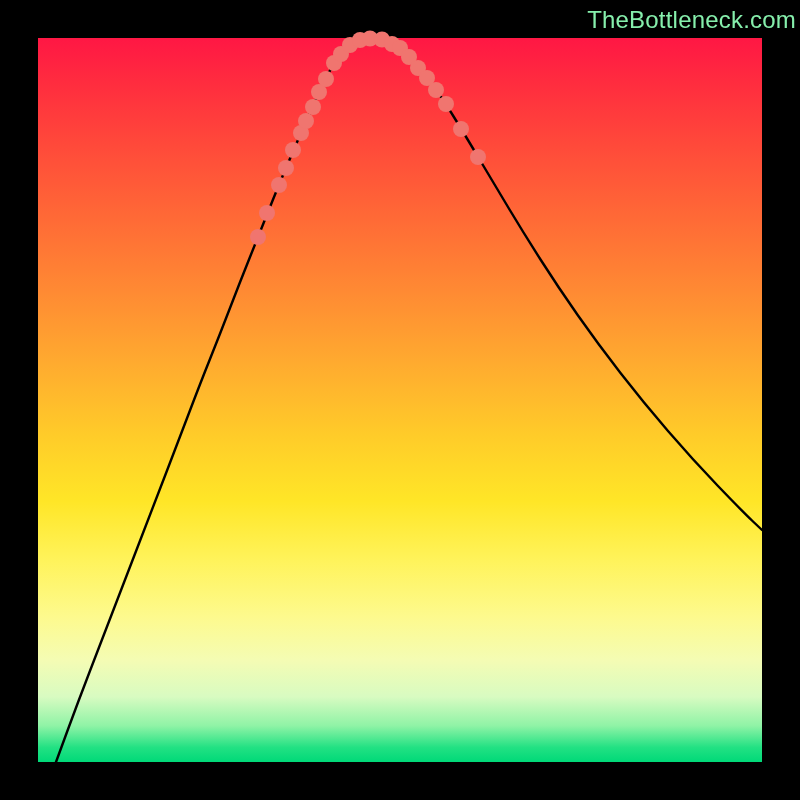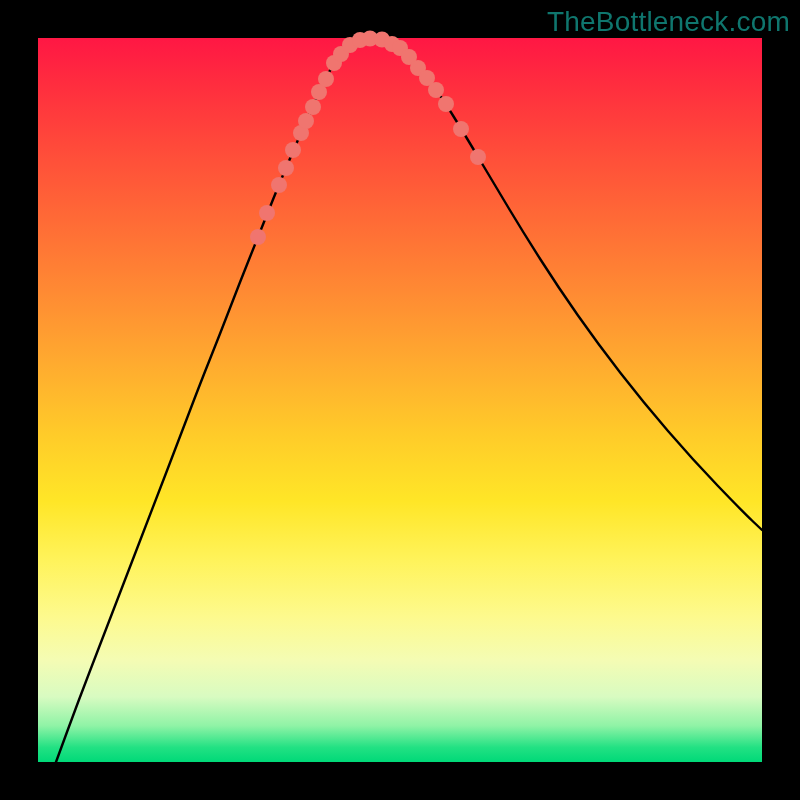--- a/index.html
+++ b/index.html
@@ -13,23 +13,23 @@
   }
   .frame {
     position: relative;
     width: 800px;
     height: 800px;
     background: #000;
   }
   .watermark {
     position: absolute;
     top: 6px;
-    right: 10px;
-    color: #0f766e;
-    font-size: 28px;
+    right: 4px;
+    color: #86efac;
+    font-size: 24px;
     font-weight: 400;
     letter-spacing: 0.2px;
     z-index: 10;
   }
   .plot-area {
     position: absolute;
     left: 38px;
     top: 38px;
     width: 724px;
     height: 724px;

